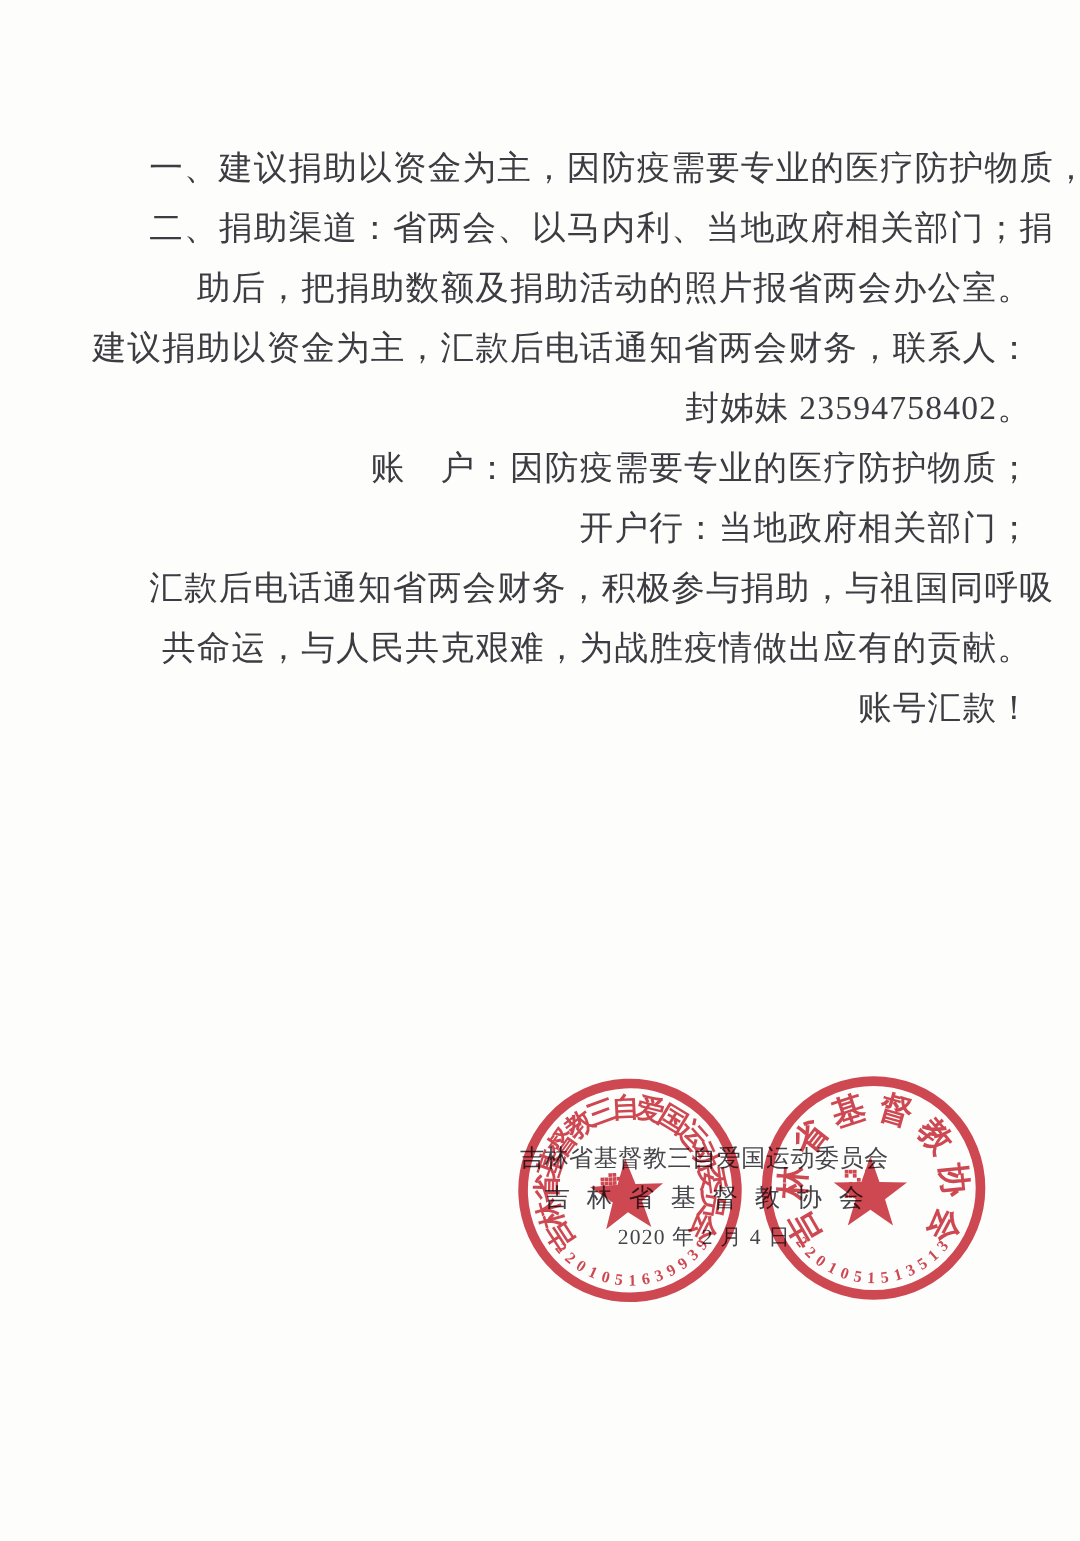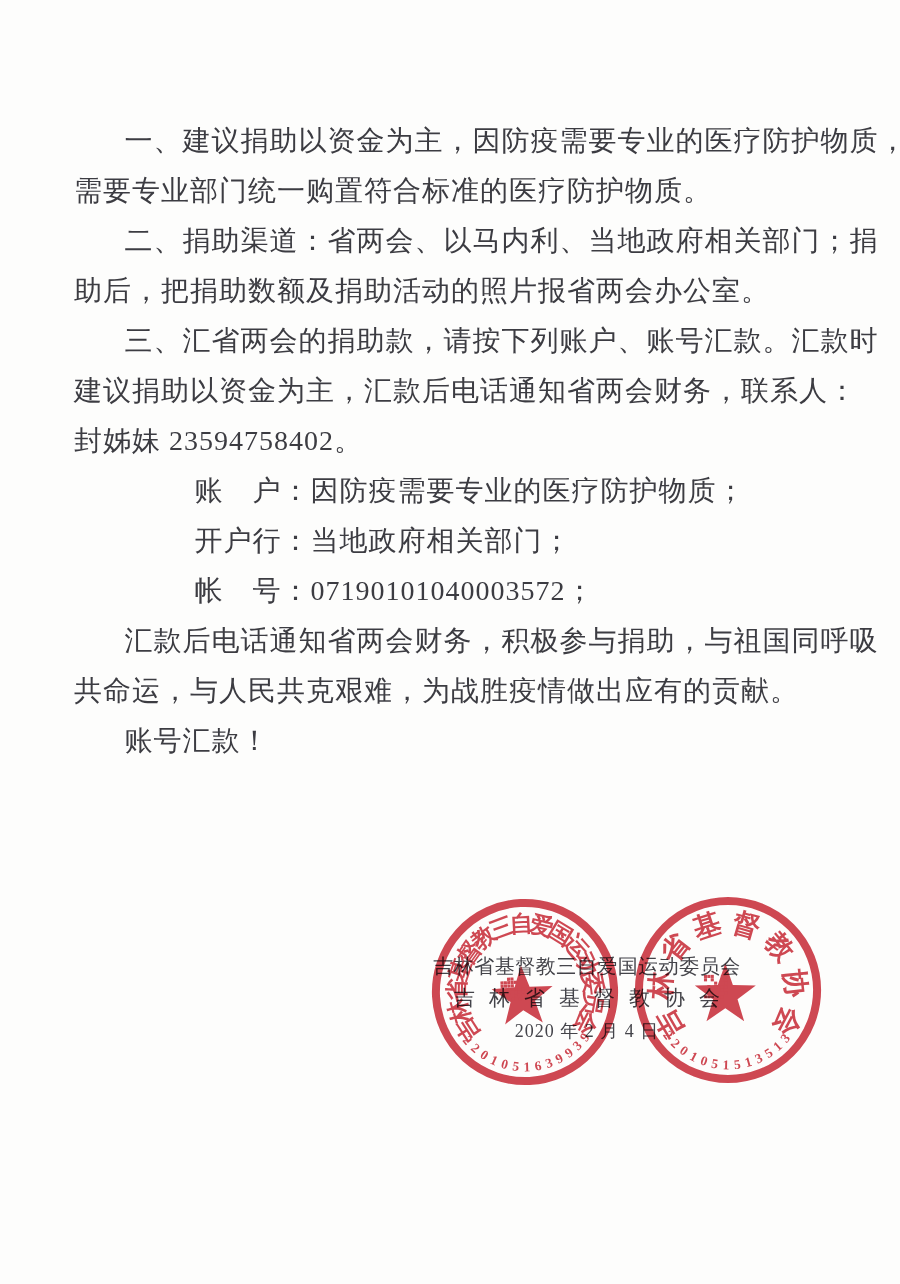--- a/index.html
+++ b/index.html
@@ -15,20 +15,21 @@
     overflow:hidden;
     font-family:"Liberation Serif","DejaVu Serif",serif;
     color:var(--ink);
   }
   .letter-body{
     position:absolute;
     left:0;top:0;
     width:900px;
     padding:116px 40px 0 74px;
     box-sizing:border-box;
+    text-align:right;
   }
   .text-line{
     font-size:28px;
     line-height:50px;
     letter-spacing:1px;
     white-space:nowrap;
   }
   .indent-2{text-indent:1.8em;}
   .indent-4{text-indent:4.3em;}
 
@@ -62,29 +63,26 @@
     font-family:"Liberation Serif","DejaVu Serif",serif;
   }
 </style>
 </head>
 <body>
 
 <div class="page">
 
   <div class="letter-body">
     <div class="text-line indent-2">一、建议捐助以资金为主，因防疫需要专业的医疗防护物质，</div>
-    <div class="text-line">需要专业部门统一购置符合标准的医疗防护物质。</div>
     <div class="text-line indent-2">二、捐助渠道：省两会、以马内利、当地政府相关部门；捐</div>
     <div class="text-line">助后，把捐助数额及捐助活动的照片报省两会办公室。</div>
-    <div class="text-line indent-2">三、汇省两会的捐助款，请按下列账户、账号汇款。汇款时</div>
     <div class="text-line">建议捐助以资金为主，汇款后电话通知省两会财务，联系人：</div>
     <div class="text-line">封姊妹 23594758402。</div>
     <div class="text-line indent-4">账　户：因防疫需要专业的医疗防护物质；</div>
     <div class="text-line indent-4">开户行：当地政府相关部门；</div>
-    <div class="text-line indent-4">帐　号：07190101040003572；</div>
     <div class="text-line indent-2">汇款后电话通知省两会财务，积极参与捐助，与祖国同呼吸</div>
     <div class="text-line">共命运，与人民共克艰难，为战胜疫情做出应有的贡献。</div>
     <div class="text-line indent-2">账号汇款！</div>
   </div>
 
   <div class="signature">
     <div class="sig-committee">吉林省基督教三自爱国运动委员会</div>
     <div class="sig-association">吉林省基督教协会</div>
     <div class="sig-date">2020 年 2 月 4 日</div>
   </div>

